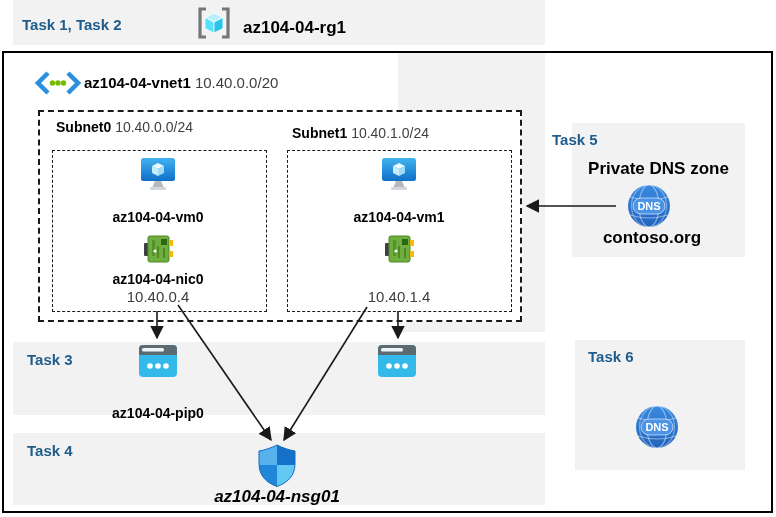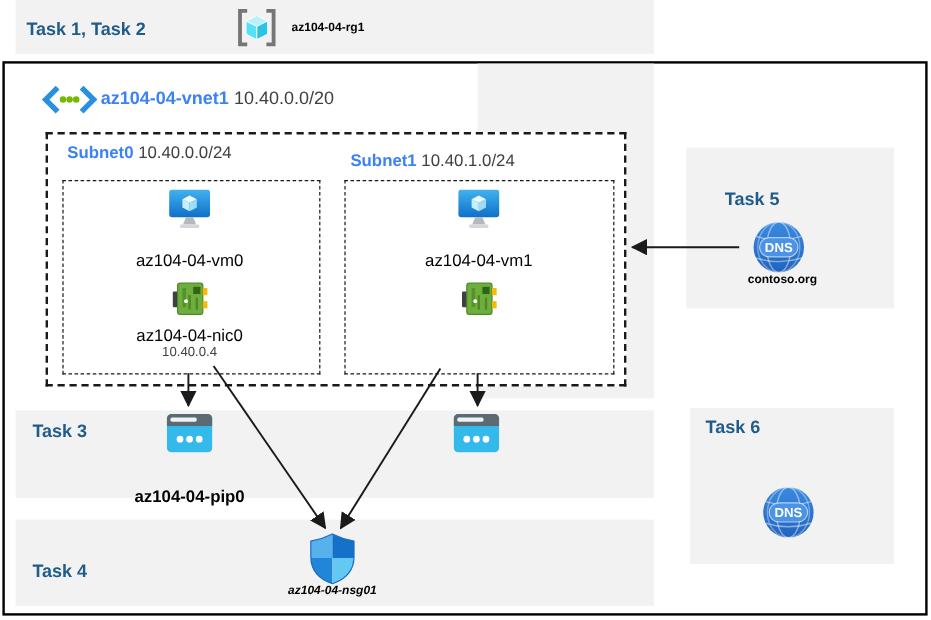--- a/index.html
+++ b/index.html
@@ -18,37 +18,37 @@
   }
   .abs{position:absolute;}
   .frame{
     left:2px;top:51px;width:771px;height:462px;
     border:2px solid var(--frame-border);background:transparent;
   }
   .band,.graybox{background:var(--band-bg);}
   .top-band{left:13px;top:0;width:532px;height:45px;}
   .backdrop{left:398px;top:53px;width:147px;height:279px;}
   .task-label{font-size:15px;font-weight:bold;color:var(--task-label);white-space:nowrap;}
-  .b{font-weight:bold;color:#3b82f6;}
+  .b{font-weight:bold;color:#000000;}
   .muted{color:var(--muted-text);}
   .ctr{text-align:center;}
   .nowrap{white-space:nowrap;}
   .outer-dashed{
     left:38px;top:110px;width:484px;height:212px;
     border:2px dashed #1a1a1a;background:#ffffff;
   }
   .inner-dashed{
     border:1.5px dashed #1a1a1a;background:#ffffff;
   }
   .sub0{left:52px;top:150px;width:215px;height:162px;}
   .sub1{left:287px;top:150px;width:225px;height:162px;}
   .subnet-label{font-size:14px;}
-  .res-label{font-size:14px;font-weight:normal;}
-  .ip-label{font-size:11px;color:var(--muted-text);}
-  .big-label{font-size:10px;font-weight:bold;}
+  .res-label{font-size:14px;font-weight:bold;}
+  .ip-label{font-size:15px;color:var(--muted-text);}
+  .big-label{font-size:17px;font-weight:bold;}
   .vnet-title{font-size:15px;white-space:nowrap;}
   svg.icon{display:block;}
   .overlay{left:0;top:0;width:776px;height:517px;pointer-events:none;z-index:40;}
 </style>
 </head>
 <body>
 
 <div class="canvas">
 
   <svg width="0" height="0" style="position:absolute" aria-hidden="true">
@@ -142,20 +142,21 @@
     <rect x="1" y="9" width="5" height="13" rx="1" fill="#3f4043"></rect>
     <rect x="5" y="2" width="21" height="26" rx="2" fill="#6fae3e" stroke="#4d8a24"></rect>
     <rect x="18" y="5" width="6" height="6" fill="#2f6614"></rect>
     <rect x="9" y="6" width="3" height="16" fill="#55922c"></rect>
     <rect x="14" y="12" width="2" height="12" fill="#4d8a24"></rect>
     <rect x="20" y="14" width="2" height="10" fill="#4d8a24"></rect>
     <circle cx="12" cy="17" r="1.6" fill="#ffffff"></circle>
     <rect x="26" y="6" width="4" height="6" fill="#f5ba0a"></rect>
     <rect x="26" y="17" width="4" height="6" fill="#f5ba0a"></rect>
   </svg>
+  <span class="abs ip-label ctr" style="left:319px;top:288px;width:160px;">10.40.1.4</span>
 
   <div class="abs band" style="left:13px;top:342px;width:532px;height:73px;"></div>
   <span class="abs task-label" style="left:27px;top:351px;">Task 3</span>
 
   <svg class="abs icon" style="left:139px;top:345px;" width="38" height="32" viewBox="0 0 38 32">
     <g clip-path="url(#pipclip)">
       <rect width="38" height="32" fill="#33b9ea"></rect>
       <rect width="38" height="10" fill="#5c6b73"></rect>
       <rect x="3" y="3" width="22" height="3.5" rx="1.5" fill="#eef3f5"></rect>
       <circle cx="11" cy="21" r="2.8" fill="#ffffff"></circle>
@@ -170,35 +171,36 @@
       <rect width="38" height="32" fill="#33b9ea"></rect>
       <rect width="38" height="10" fill="#5c6b73"></rect>
       <rect x="3" y="3" width="22" height="3.5" rx="1.5" fill="#eef3f5"></rect>
       <circle cx="11" cy="21" r="2.8" fill="#ffffff"></circle>
       <circle cx="19" cy="21" r="2.8" fill="#ffffff"></circle>
       <circle cx="27" cy="21" r="2.8" fill="#ffffff"></circle>
     </g>
   </svg>
 
   <div class="abs band" style="left:13px;top:433px;width:532px;height:72px;"></div>
-  <span class="abs task-label" style="left:27px;top:468px;">Task 4</span>
+  <span class="abs task-label" style="left:27px;top:442px;">Task 4</span>
 
   <svg class="abs icon" style="left:257px;top:444px;" width="40" height="43" viewBox="0 0 40 43">
     <g clip-path="url(#shieldclip)">
       <rect x="2" y="1" width="18" height="20" fill="#57b1ec"></rect>
       <rect x="20" y="1" width="18" height="20" fill="#1470c8"></rect>
       <rect x="2" y="21" width="18" height="22" fill="#2186d8"></rect>
       <rect x="20" y="21" width="18" height="22" fill="#63c8f2"></rect>
     </g>
     <path d="M20,1 C26,4 32,6 38,7 V20 C38,32 30,39 20,42.5 C10,39 2,32 2,20 V7 C8,6 14,4 20,1 Z" fill="none" stroke="#1a6ac0" stroke-width="1"></path>
   </svg>
   <span class="abs big-label ctr" style="left:197px;top:487px;width:160px;font-style:italic;">az104-04-nsg01</span>
 
   <div class="abs graybox" style="left:572px;top:123px;width:173px;height:134px;"></div>
-  <span class="abs task-label" style="left:604px;top:131px;margin-top:27px;">Task 5</span>
+  <span class="abs task-label" style="left:552px;top:131px;">Task 5</span>
+  <span class="abs big-label ctr" style="left:572px;top:159px;width:173px;">Private DNS zone</span>
   <svg class="abs icon" style="left:627px;top:184px;" width="44" height="44" viewBox="0 0 44 44">
     <circle cx="22" cy="22" r="21" fill="url(#dnsg)"></circle>
     <ellipse cx="22" cy="22" rx="10" ry="21" fill="none" stroke="rgba(255,255,255,0.45)" stroke-width="1.2"></ellipse>
     <ellipse cx="22" cy="22" rx="17.5" ry="21" fill="none" stroke="rgba(255,255,255,0.35)" stroke-width="1.2"></ellipse>
     <path d="M3,13 Q22,19 41,13" fill="none" stroke="rgba(255,255,255,0.45)" stroke-width="1.2"></path>
     <path d="M3,31 Q22,37 41,31" fill="none" stroke="rgba(255,255,255,0.45)" stroke-width="1.2"></path>
     <rect x="6" y="14" width="32" height="16" rx="8" fill="#4a93e6" stroke="rgba(255,255,255,0.6)" stroke-width="1"></rect>
     <text x="22" y="26" text-anchor="middle" font-family="Liberation Sans, DejaVu Sans, sans-serif" font-size="11" font-weight="bold" fill="#ffffff">DNS</text>
   </svg>
   <span class="abs big-label ctr" style="left:572px;top:228px;width:160px;">contoso.org</span>

